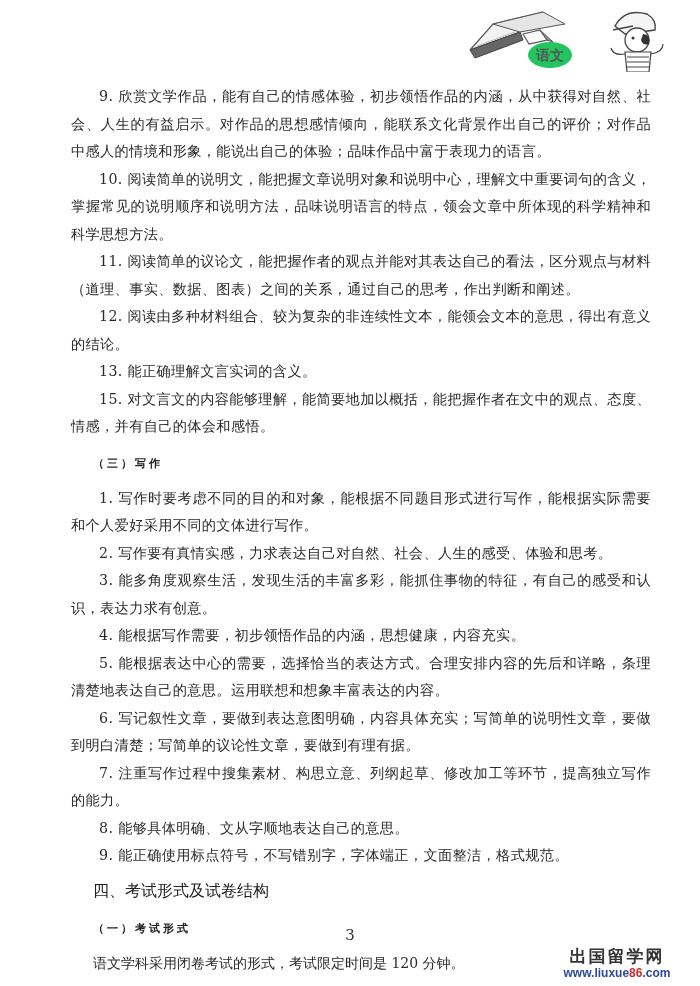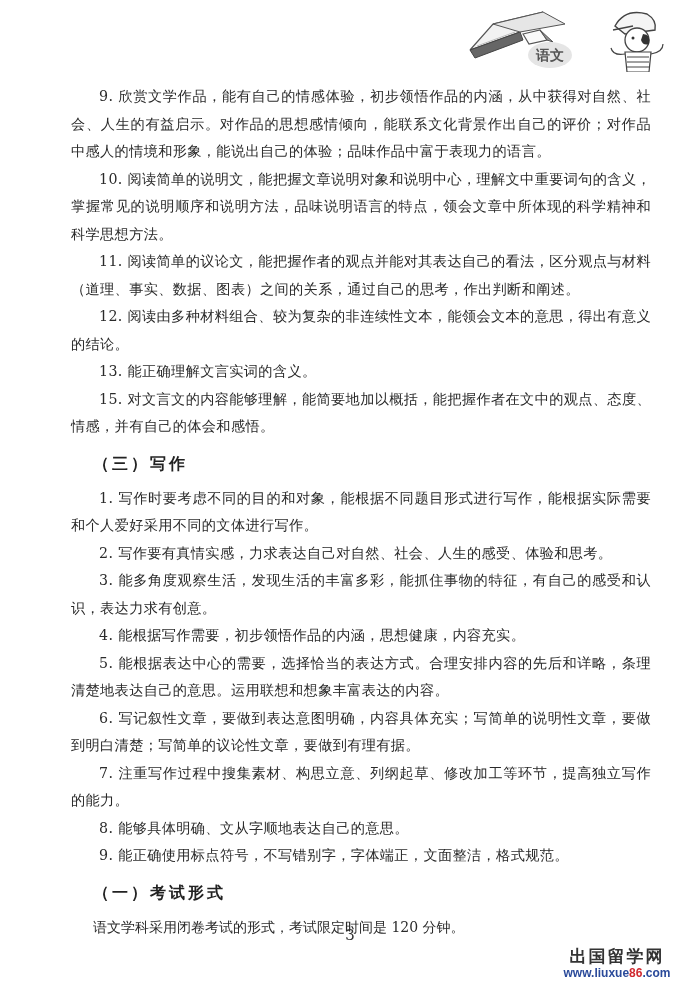--- a/index.html
+++ b/index.html
@@ -1,25 +1,25 @@
 <!DOCTYPE html>
 <html><head>
 <meta charset="utf-8">
 <style>
   html, body { margin: 0; padding: 0; background: #ffffff; }
   body { width: 700px; height: 986px; position: relative; overflow: hidden;
          font-family: "DejaVu Serif", "Liberation Serif", serif; color: #2a2a2a; }
   .header-art { position: absolute; left: 425px; top: 2px; width: 275px; height: 70px; }
   .badge { position: absolute; left: 528px; top: 42px; width: 44px; height: 26px;
-           background: #e5e5e5; border-radius: 50%; font-family: "DejaVu Sans", sans-serif;
+           background: #22c55e; border-radius: 50%; font-family: "DejaVu Sans", sans-serif;
            font-size: 14px; font-weight: bold; color: #555; text-align: center; line-height: 26px; }
   .content { position: absolute; left: 71px; top: 83px; width: 580px; }
   p.item { margin: 0; font-size: 14.2px; line-height: 27.5px; text-indent: 28px; letter-spacing: 0.35px;
            text-align: justify; }
-  h3.sub { margin: 8px 0 6px 22px; font-family: "DejaVu Serif", serif; font-size: 16px; font-weight: bold;
+  h3.sub { margin: 8px 0 6px 22px; font-family: "DejaVu Serif", serif; font-size: 11px; font-weight: bold;
            letter-spacing: 3px; color: #222; line-height: 30px; }
   h2.sec { margin: 6px 0 4px 22px; font-family: "DejaVu Sans", "Liberation Sans", sans-serif; font-size: 16px;
            font-weight: normal; color: #222; line-height: 30px; }
   p.plain { margin: 0 0 0 22px; font-size: 14px; line-height: 27px; }
   .page-num { position: absolute; left: 0; width: 700px; top: 926px; text-align: center;
               font-size: 15px; color: #333; }
   .watermark { position: absolute; left: 552px; top: 946px; width: 130px; text-align: center; }
   .wm-cn { font-family: "DejaVu Sans", sans-serif; font-size: 17px; font-weight: bold; color: #333;
            letter-spacing: 2px; line-height: 20px; }
   .wm-url { font-family: Liberation Sans, sans-serif; font-size: 12px; font-weight: bold; color: #2a4a9a;
@@ -73,20 +73,21 @@
     <p class="item"><span>2.</span> <span>写作要有真情实感，力求表达自己对自然、社会、人生的感受、体验和思考。</span></p>
     <p class="item"><span>3.</span> <span>能多角度观察生活，发现生活的丰富多彩，能抓住事物的特征，有自己的感受和认识，表达力求有创意。</span></p>
     <p class="item"><span>4.</span> <span>能根据写作需要，初步领悟作品的内涵，思想健康，内容充实。</span></p>
     <p class="item"><span>5.</span> <span>能根据表达中心的需要，选择恰当的表达方式。合理安排内容的先后和详略，条理清楚地表达自己的意思。运用联想和想象丰富表达的内容。</span></p>
     <p class="item"><span>6.</span> <span>写记叙性文章，要做到表达意图明确，内容具体充实；写简单的说明性文章，要做到明白清楚；写简单的议论性文章，要做到有理有据。</span></p>
     <p class="item"><span>7.</span> <span>注重写作过程中搜集素材、构思立意、列纲起草、修改加工等环节，提高独立写作的能力。</span></p>
     <p class="item"><span>8.</span> <span>能够具体明确、文从字顺地表达自己的意思。</span></p>
     <p class="item"><span>9.</span> <span>能正确使用标点符号，不写错别字，字体端正，文面整洁，格式规范。</span></p>
   </div>
 
+  <h2 class="sec">四、考试形式及试卷结构</h2>
   <h3 class="sub">（一）考试形式</h3>
   <p class="plain">语文学科采用闭卷考试的形式，考试限定时间是 120 分钟。</p>
 </div>
 
 <div class="page-num">3</div>
 
 <div class="watermark">
   <div class="wm-cn">出国留学网</div>
   <div class="wm-url"><span>www.liuxue</span><span class="red">86</span><span>.com</span></div>
 </div>

